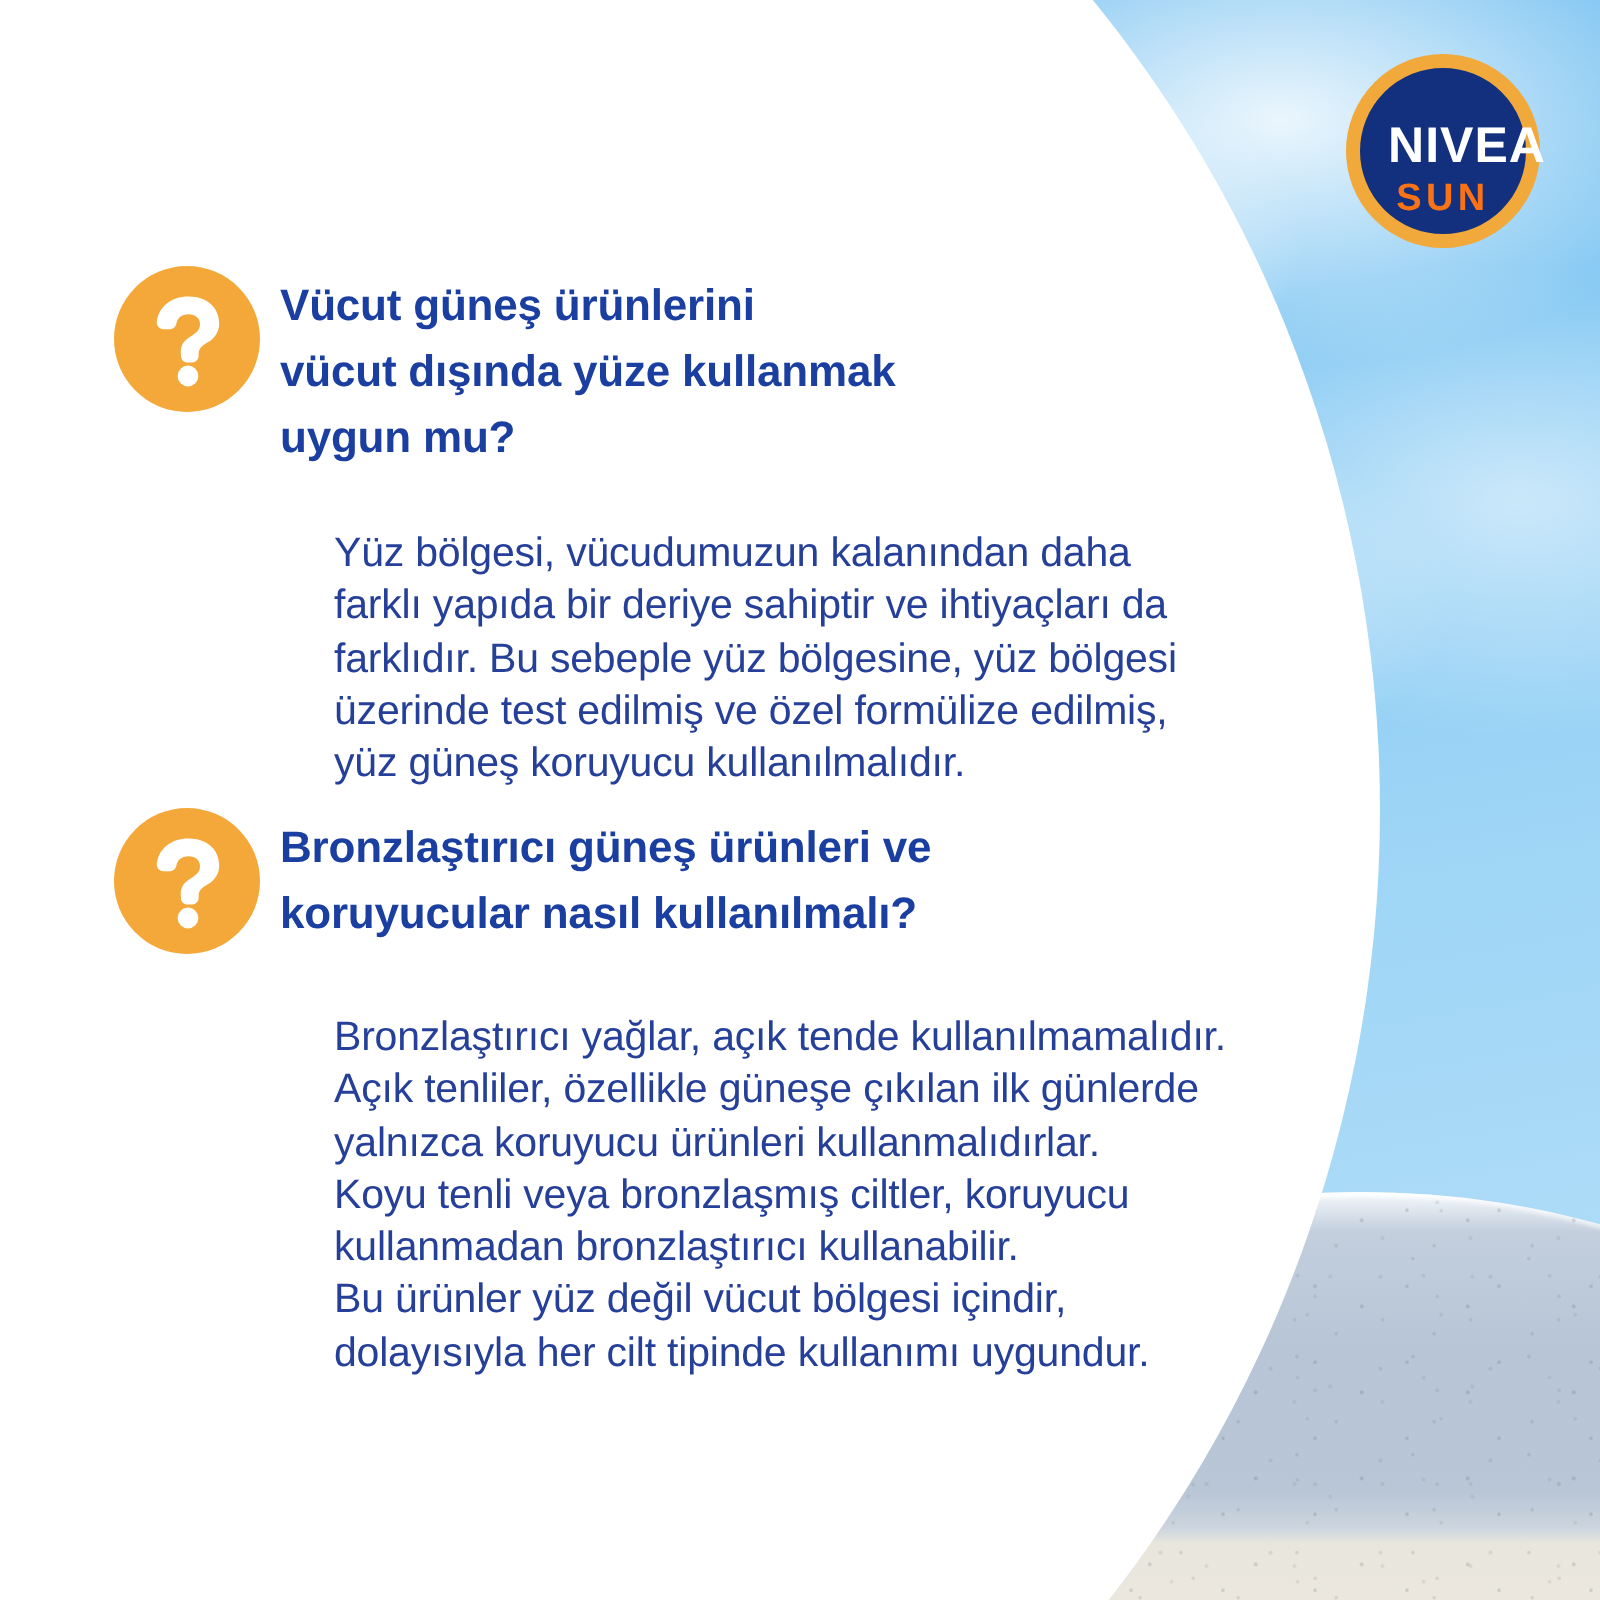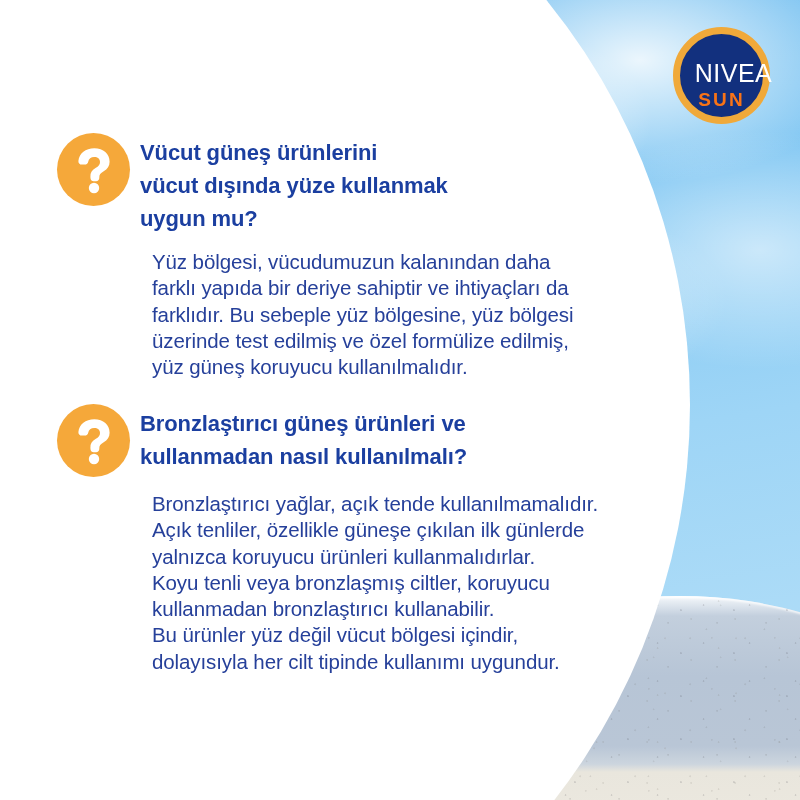--- a/index.html
+++ b/index.html
@@ -96,21 +96,21 @@
     border: 7px solid #f0a93a;
     box-sizing: border-box;
     display: flex;
     flex-direction: column;
     align-items: center;
     justify-content: center;
   }
   .logo-nivea {
     color: #ffffff;
     font-size: 25px;
-    font-weight: 400;
+    font-weight: 700;
     letter-spacing: 0.5px;
     line-height: 1;
     margin-top: 19px;
     padding-left: 24px;
   }
   .logo-sun {
     color: #f97316;
     font-size: 19px;
     font-weight: 600;
     letter-spacing: 2.2px;
@@ -153,21 +153,21 @@
     font-size: 22px;
     font-weight: 700;
     line-height: 33px;
     letter-spacing: -0.1px;
     white-space: pre-line;
   }
   .qa-body {
     position: absolute;
     left: 152px;
     width: 470px;
-    margin: 0;
+    margin: 15px;
     color: #26409a;
     font-size: 20.5px;
     font-weight: 400;
     line-height: 26.3px;
     letter-spacing: -0.1px;
     white-space: pre-line;
   }
   #qa-0 .qa-body { top: 116px; }
   #qa-1 .qa-body { top: 87px; }
 </style>
@@ -214,21 +214,21 @@
     <div class="qa-block" id="qa-1">
       <div class="q-badge">
         <span>
           <svg width="40" height="48" viewBox="0 0 40 48" aria-hidden="true">
             <path d="M20.3 2.2C11.6 2.2 5.2 7.3 4.4 14.9c-.2 2 1.3 3.7 3.3 3.7h3.1c1.7 0 3.1-1.2 3.4-2.9.5-2.8 2.7-4.6 6-4.6 3.5 0 5.8 2 5.8 4.9 0 2.6-1.2 4.1-4.5 6.1-3.7 2.2-5.3 4.6-5.1 8.6l.1 1.5c.1 1.7 1.5 3 3.2 3h2.4c1.8 0 3.2-1.4 3.2-3.2v-.7c0-2.6 1-4 4.4-6 3.8-2.3 5.9-5.4 5.9-9.6C35.6 7.6 29.4 2.2 20.3 2.2z" fill="#ffffff"></path>
             <circle cx="20" cy="42" r="5.2" fill="#ffffff"></circle>
           </svg>
         </span>
       </div>
       <h2 class="qa-heading">Bronzlaştırıcı güneş ürünleri ve
-kullanmadan nasıl kullanılmalı?</h2>
+koruyucular nasıl kullanılmalı?</h2>
       <p class="qa-body">Bronzlaştırıcı yağlar, açık tende kullanılmamalıdır.
 Açık tenliler, özellikle güneşe çıkılan ilk günlerde
 yalnızca koruyucu ürünleri kullanmalıdırlar.
 Koyu tenli veya bronzlaşmış ciltler, koruyucu
 kullanmadan bronzlaştırıcı kullanabilir.
 Bu ürünler yüz değil vücut bölgesi içindir,
 dolayısıyla her cilt tipinde kullanımı uygundur.</p>
     </div>
 
   </div>

